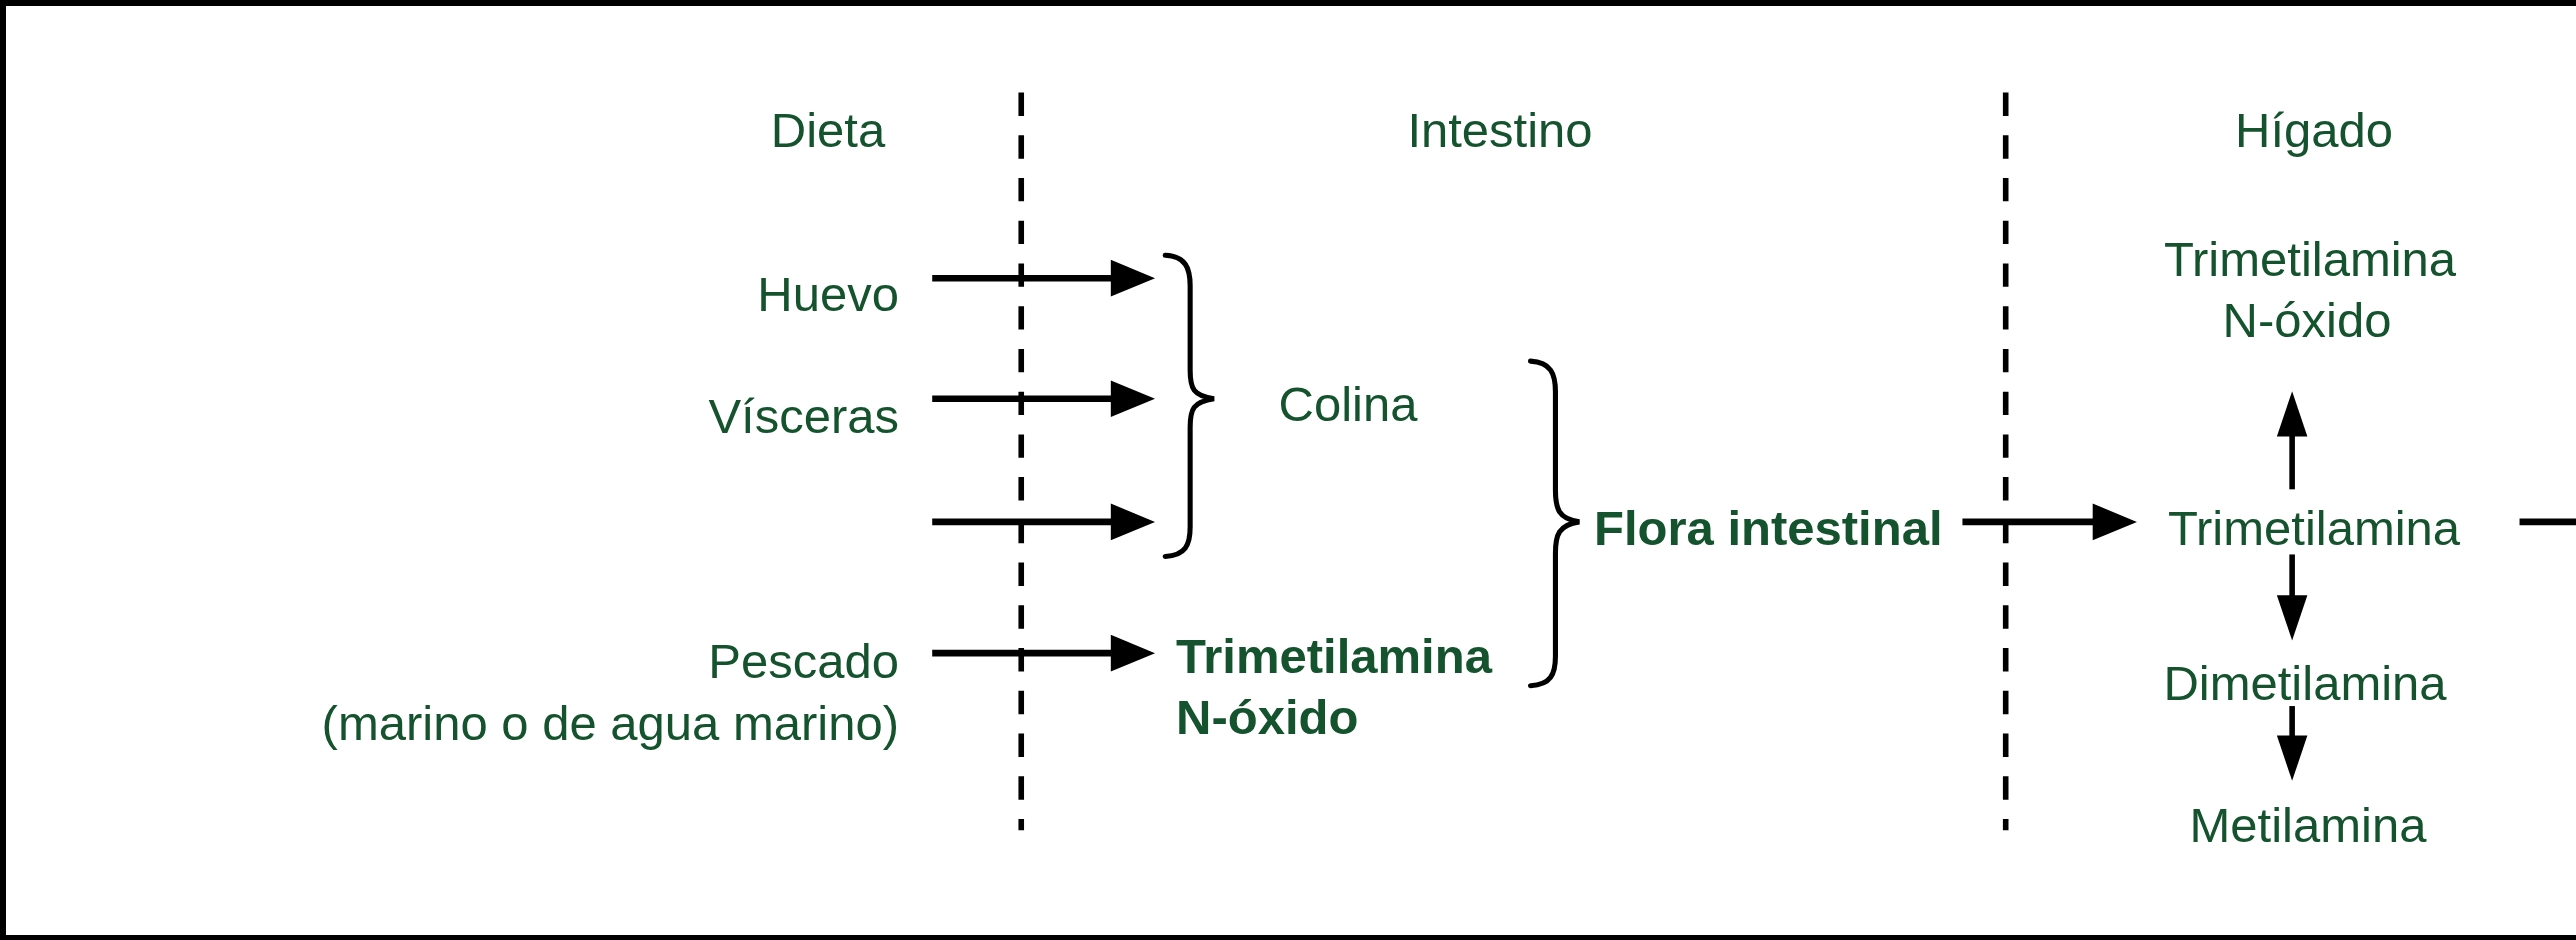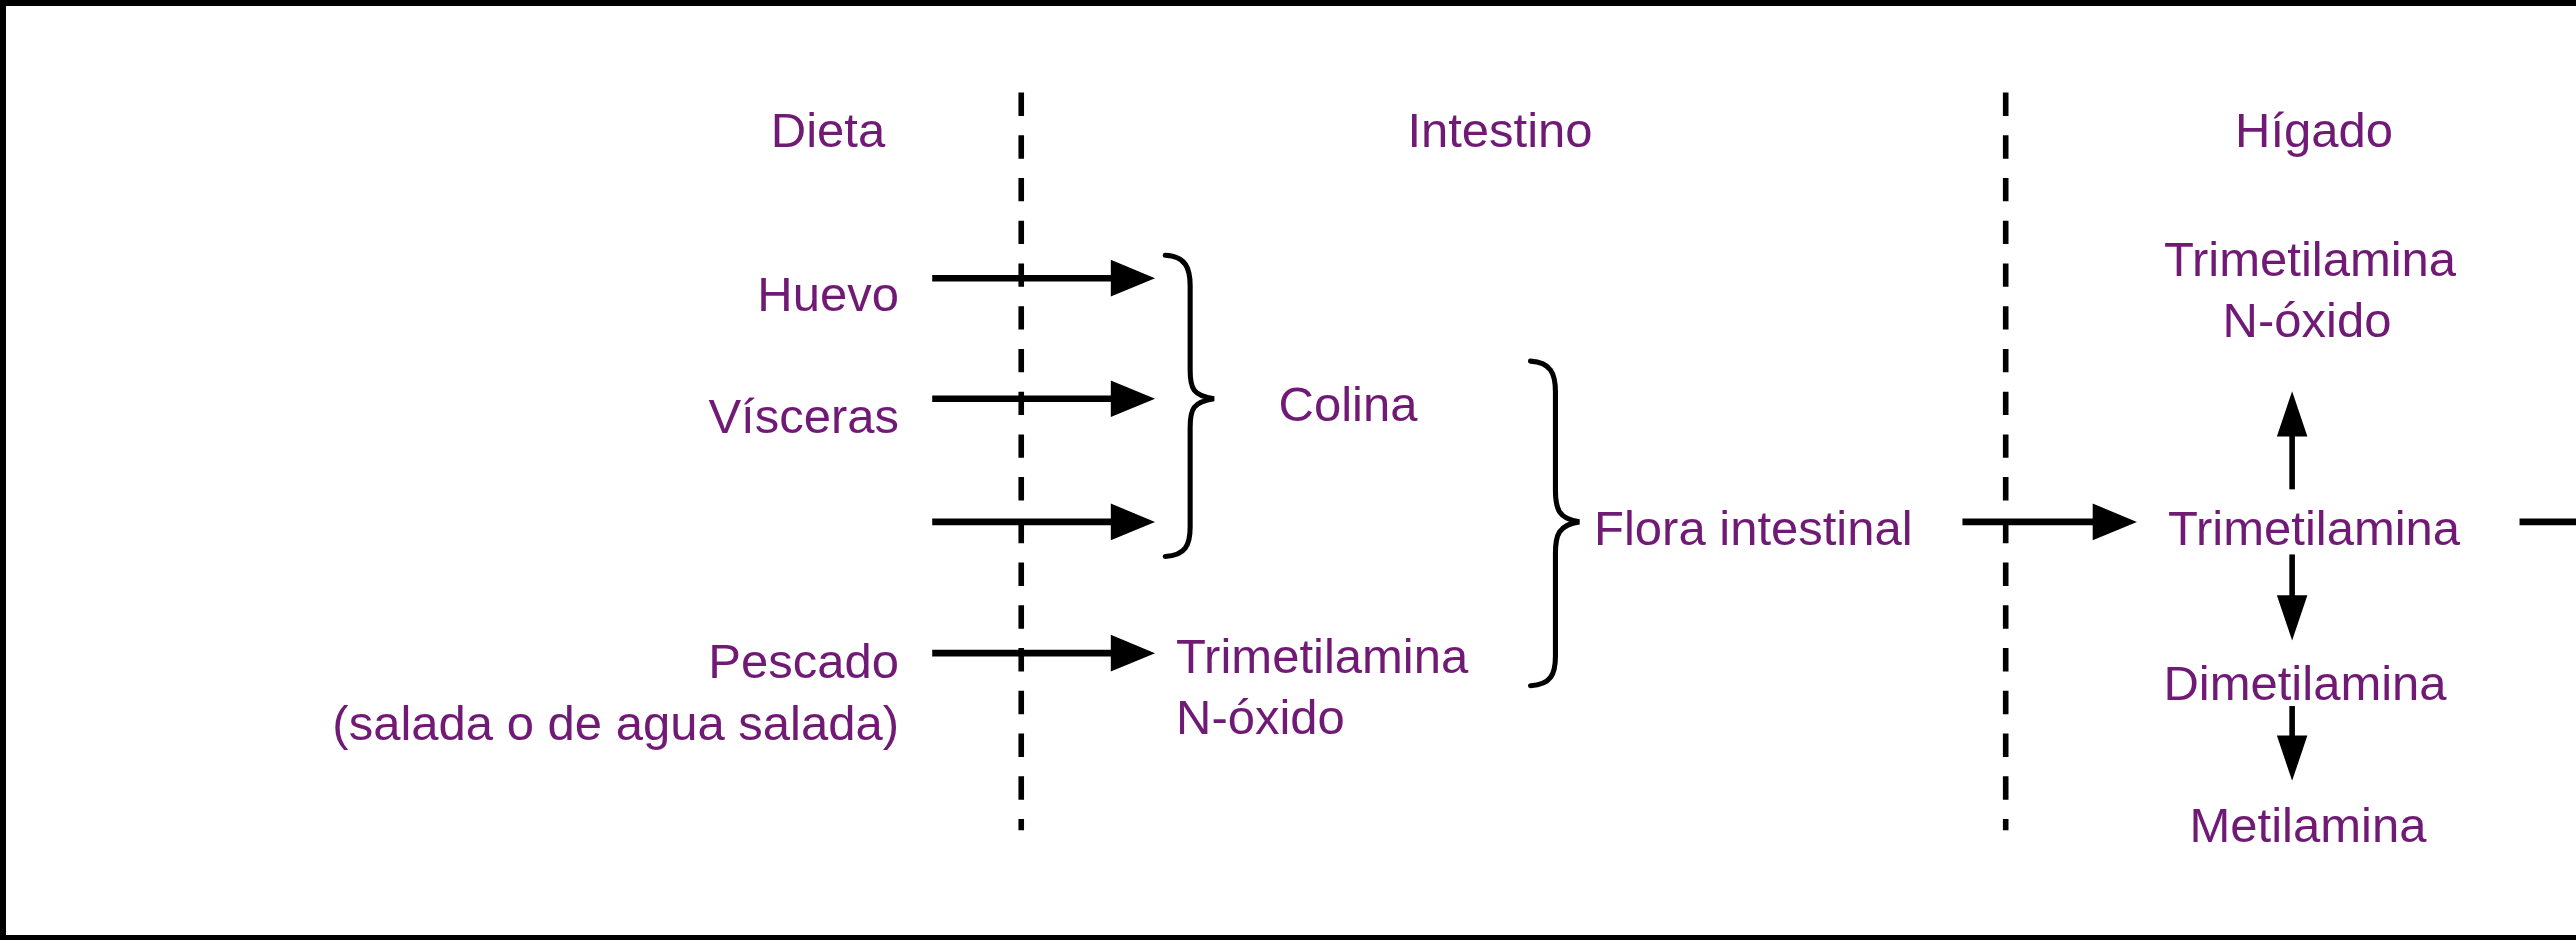--- a/index.html
+++ b/index.html
@@ -23,26 +23,26 @@
     left: 0;
     top: 0;
     width: 100%;
     height: 100%;
   }
   .lbl {
     position: absolute;
     font-size: 49px;
     line-height: 1;
     white-space: nowrap;
-    color: #701a75;
+    color: #14532d;
   }
   
   .lbl.c { transform: translate(-50%, -50%); text-align: center; }
   
-  .lbl.l { transform: translateY(-50%); text-align: left; }
+  .lbl.l { transform: translateY(-50%); text-align: left; font-weight: bold; }
   
   .lbl.r { transform: translateY(-50%); text-align: right; }
   .stroke {
     stroke: #000000;
     fill: none;
   }
   .head {
     fill: #000000;
     stroke: none;
   }
@@ -117,21 +117,21 @@
     </g>
   </svg>
 
   <div class="lbl c" style="left:822px; top:124px;">Dieta</div>
   <div class="lbl c" style="left:1494px; top:124px;">Intestino</div>
   <div class="lbl c" style="left:2308px; top:124px;">Hígado</div>
 
   <div class="lbl r" style="right:2503px; top:276px;margin-top:12px;">Huevo</div>
   <div class="lbl r" style="right:2503px; top:410px;">Vísceras</div>
   <div class="lbl r" style="right:2503px; top:655px;">Pescado</div>
-  <div class="lbl r" style="right:2503px; top:717px;">(salada o de agua salada)</div>
+  <div class="lbl r" style="right:2503px; top:717px;">(marino o de agua marino)</div>
 
   <div class="lbl c" style="left:1342px; top:398px;">Colina</div>
   <div class="lbl l" style="left:1170px; top:650px;">Trimetilamina</div>
   <div class="lbl l" style="left:1170px; top:711px;">N-óxido</div>
   <div class="lbl l" style="left:1588px; top:522px;">Flora intestinal</div>
 
   <div class="lbl c" style="left:2304px; top:253px;">Trimetilamina</div>
   <div class="lbl c" style="left:2301px; top:314px;">N-óxido</div>
   <div class="lbl c" style="left:2308px; top:522px;">Trimetilamina</div>
   <div class="lbl c" style="left:2302px; top:819px;">Metilamina</div>

